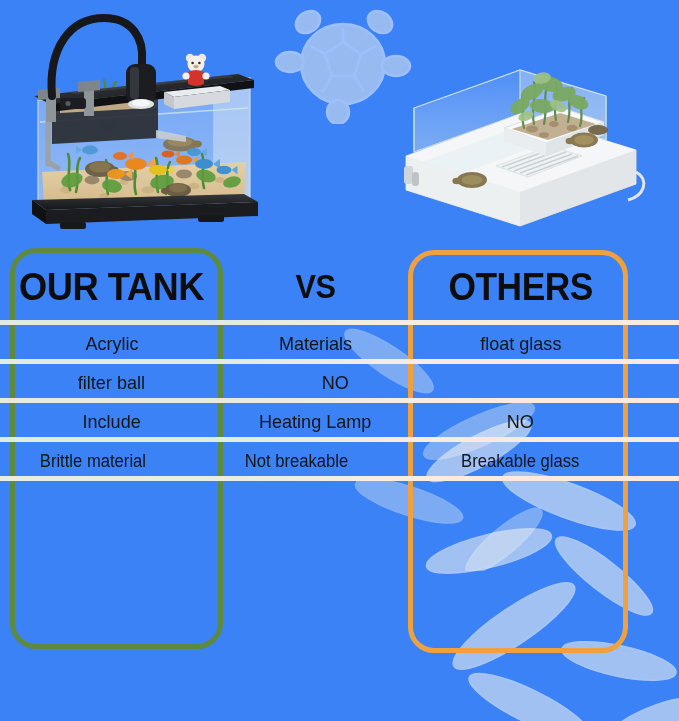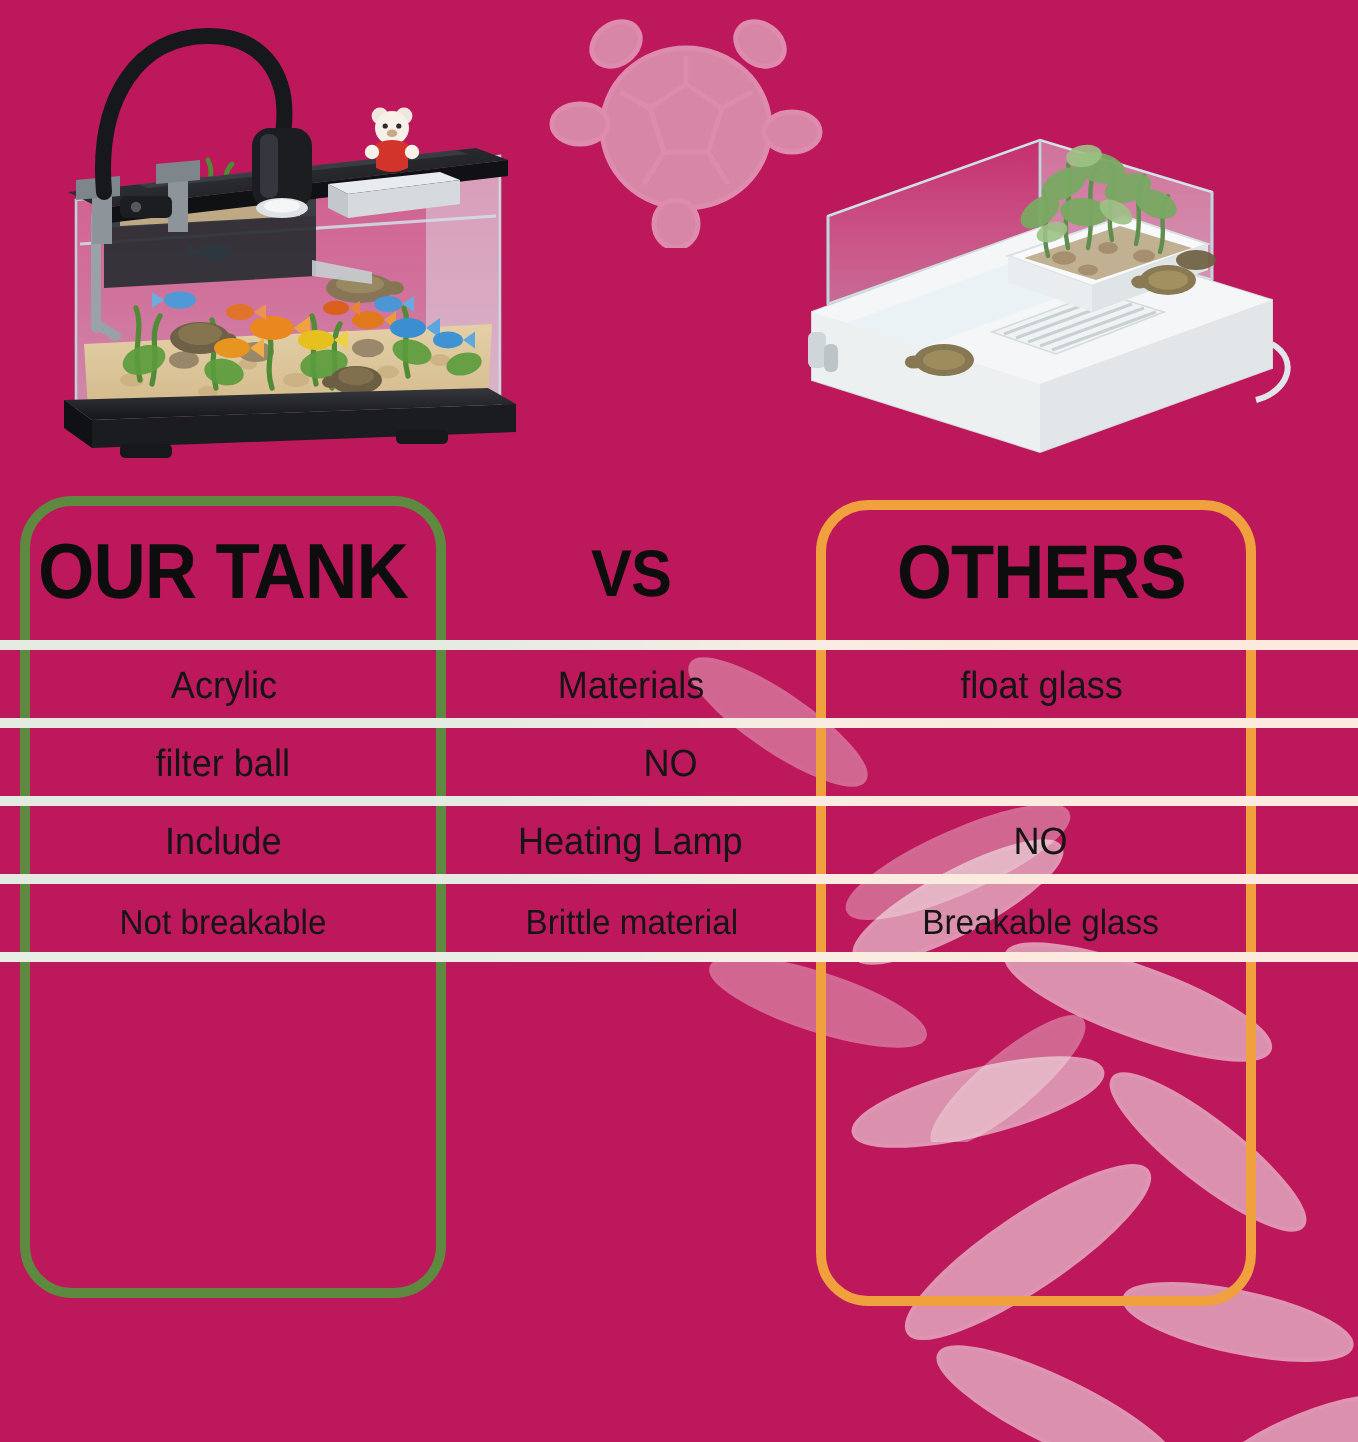--- a/index.html
+++ b/index.html
@@ -3,21 +3,21 @@
 <meta charset="utf-8">
 <title>Tank Comparison</title>
 <style>
   html,body{margin:0;padding:0;}
   body{
     width:679px;height:721px;
     background:#ffffff;
     font-family:"Liberation Sans","DejaVu Sans",sans-serif;
     overflow:hidden;position:relative;
   }
-  #stage{position:relative;width:679px;height:721px;overflow:hidden;background:#be185d;}
+  #stage{position:relative;width:679px;height:721px;overflow:hidden;background:#3b82f6;}
 
   
   .wm{position:absolute;pointer-events:none;}
   .wm-turtle{left:268px;top:4px;width:150px;height:120px;opacity:.5;}
   .wm-leaves{right:-10px;bottom:-10px;width:270px;height:320px;opacity:.55;}
   .wm-leaves2{right:120px;bottom:150px;width:220px;height:260px;opacity:.35;}
 
   
   .photo{position:absolute;}
   #photo-ours{left:8px;top:4px;width:310px;height:232px;}
@@ -436,26 +436,26 @@
         <span class="cell-txt">Heating Lamp</span>
       </div>
       <div class="cell c-right">
         <span class="cell-txt">NO</span>
       </div>
       <div class="divider"></div>
     </div>
 
 
     <div class="row data last">
+      <div class="cell c-mid">
+        <span class="cell-txt small">Brittle material</span>
+      </div>
       <div class="cell c-left">
         <span class="cell-txt small">Not breakable</span>
       </div>
-      <div class="cell c-mid">
-        <span class="cell-txt small">Brittle material</span>
-      </div>
       <div class="cell c-right">
         <span class="cell-txt small">Breakable glass</span>
       </div>
       <div class="divider"></div>
     </div>
 
   </div>
 
 </div>
 

